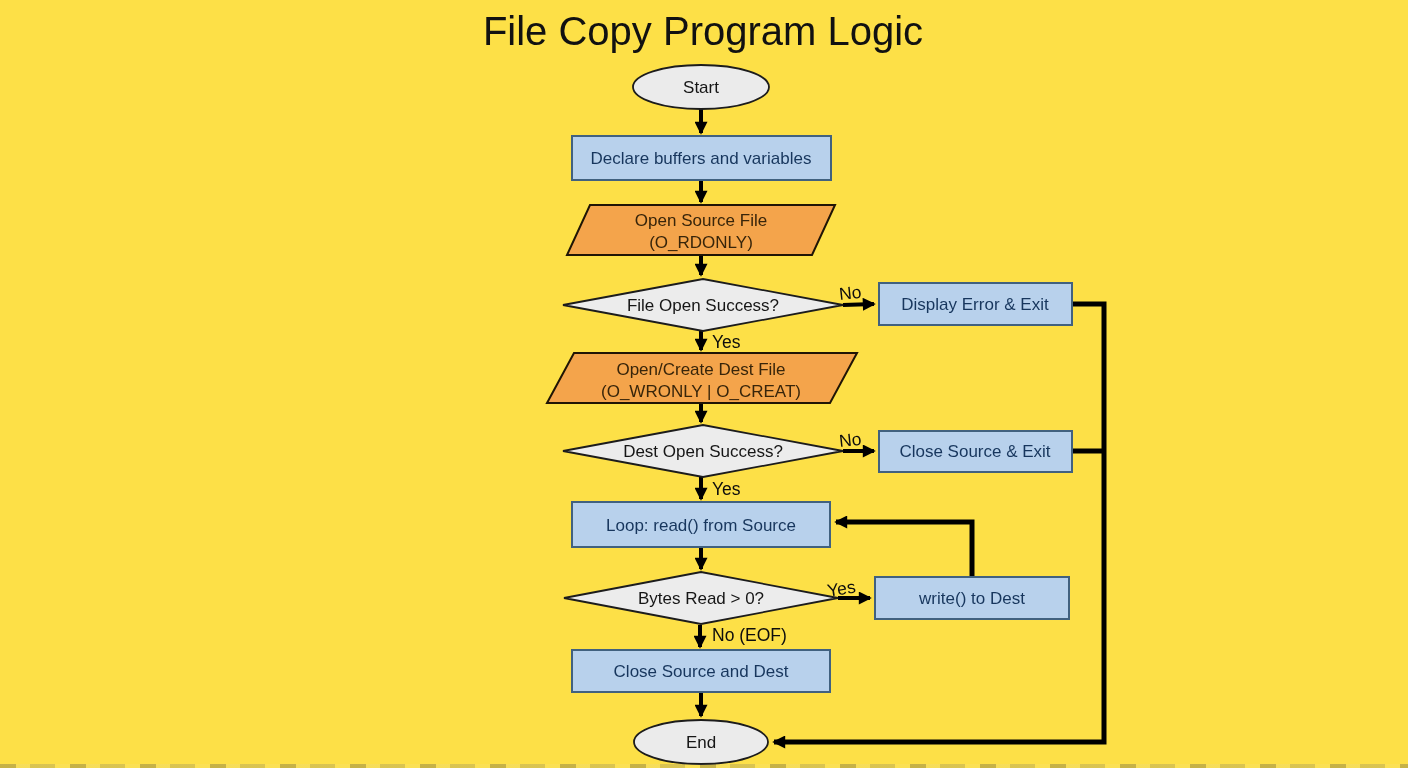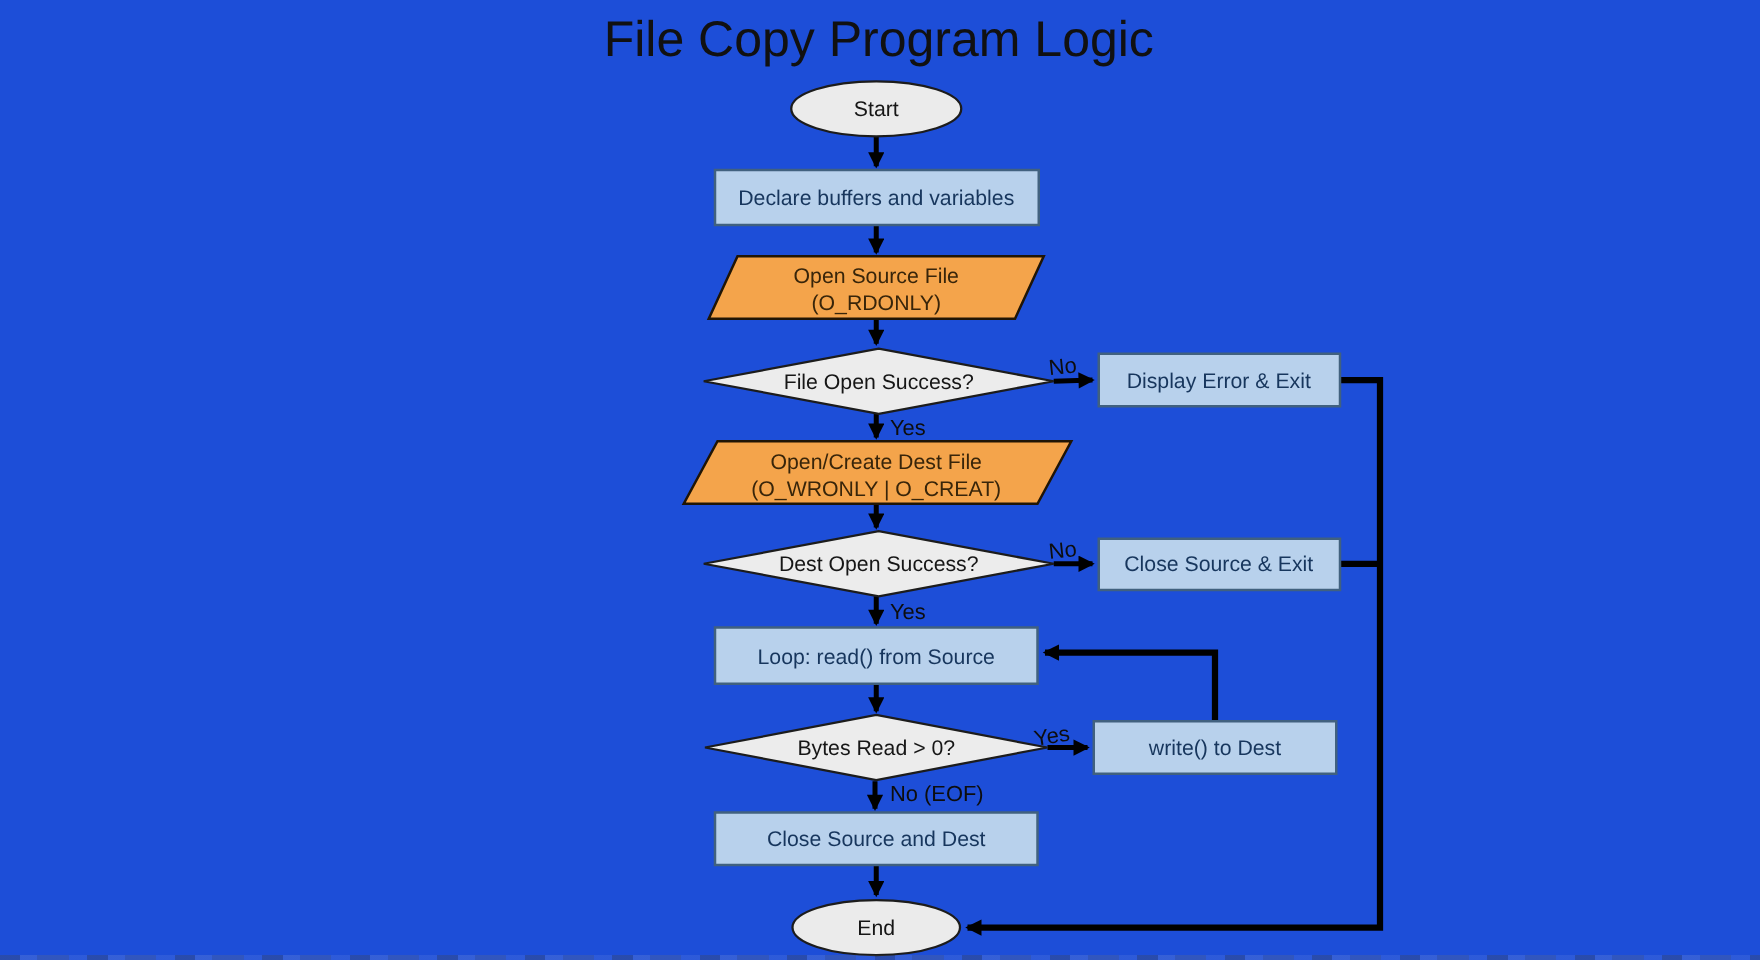--- a/index.html
+++ b/index.html
@@ -4,21 +4,21 @@
 <style>
   html, body {
     margin: 0;
     padding: 0;
     background: #ffffff;
     width: 1408px;
     height: 768px;
     overflow: hidden;
     font-family: "Liberation Sans", sans-serif;
   }
-  .stage { position: relative; width: 1408px; height: 768px; background: #1d4ed8; }
+  .stage { position: relative; width: 1408px; height: 768px; background: #fde047; }
   svg { display: block; }
   text { font-family: "Liberation Sans", sans-serif; }
   .title-text { font-size: 40px; fill: #111111; }
   .node-text { font-size: 17px; }
   .txt-process { fill: #17365d; }
   .txt-io { fill: #38250a; }
   .txt-plain { fill: #161616; }
   .edge-label { font-size: 17.5px; fill: #0d0d0d; }
   .artifact-strip {
     position: absolute;

